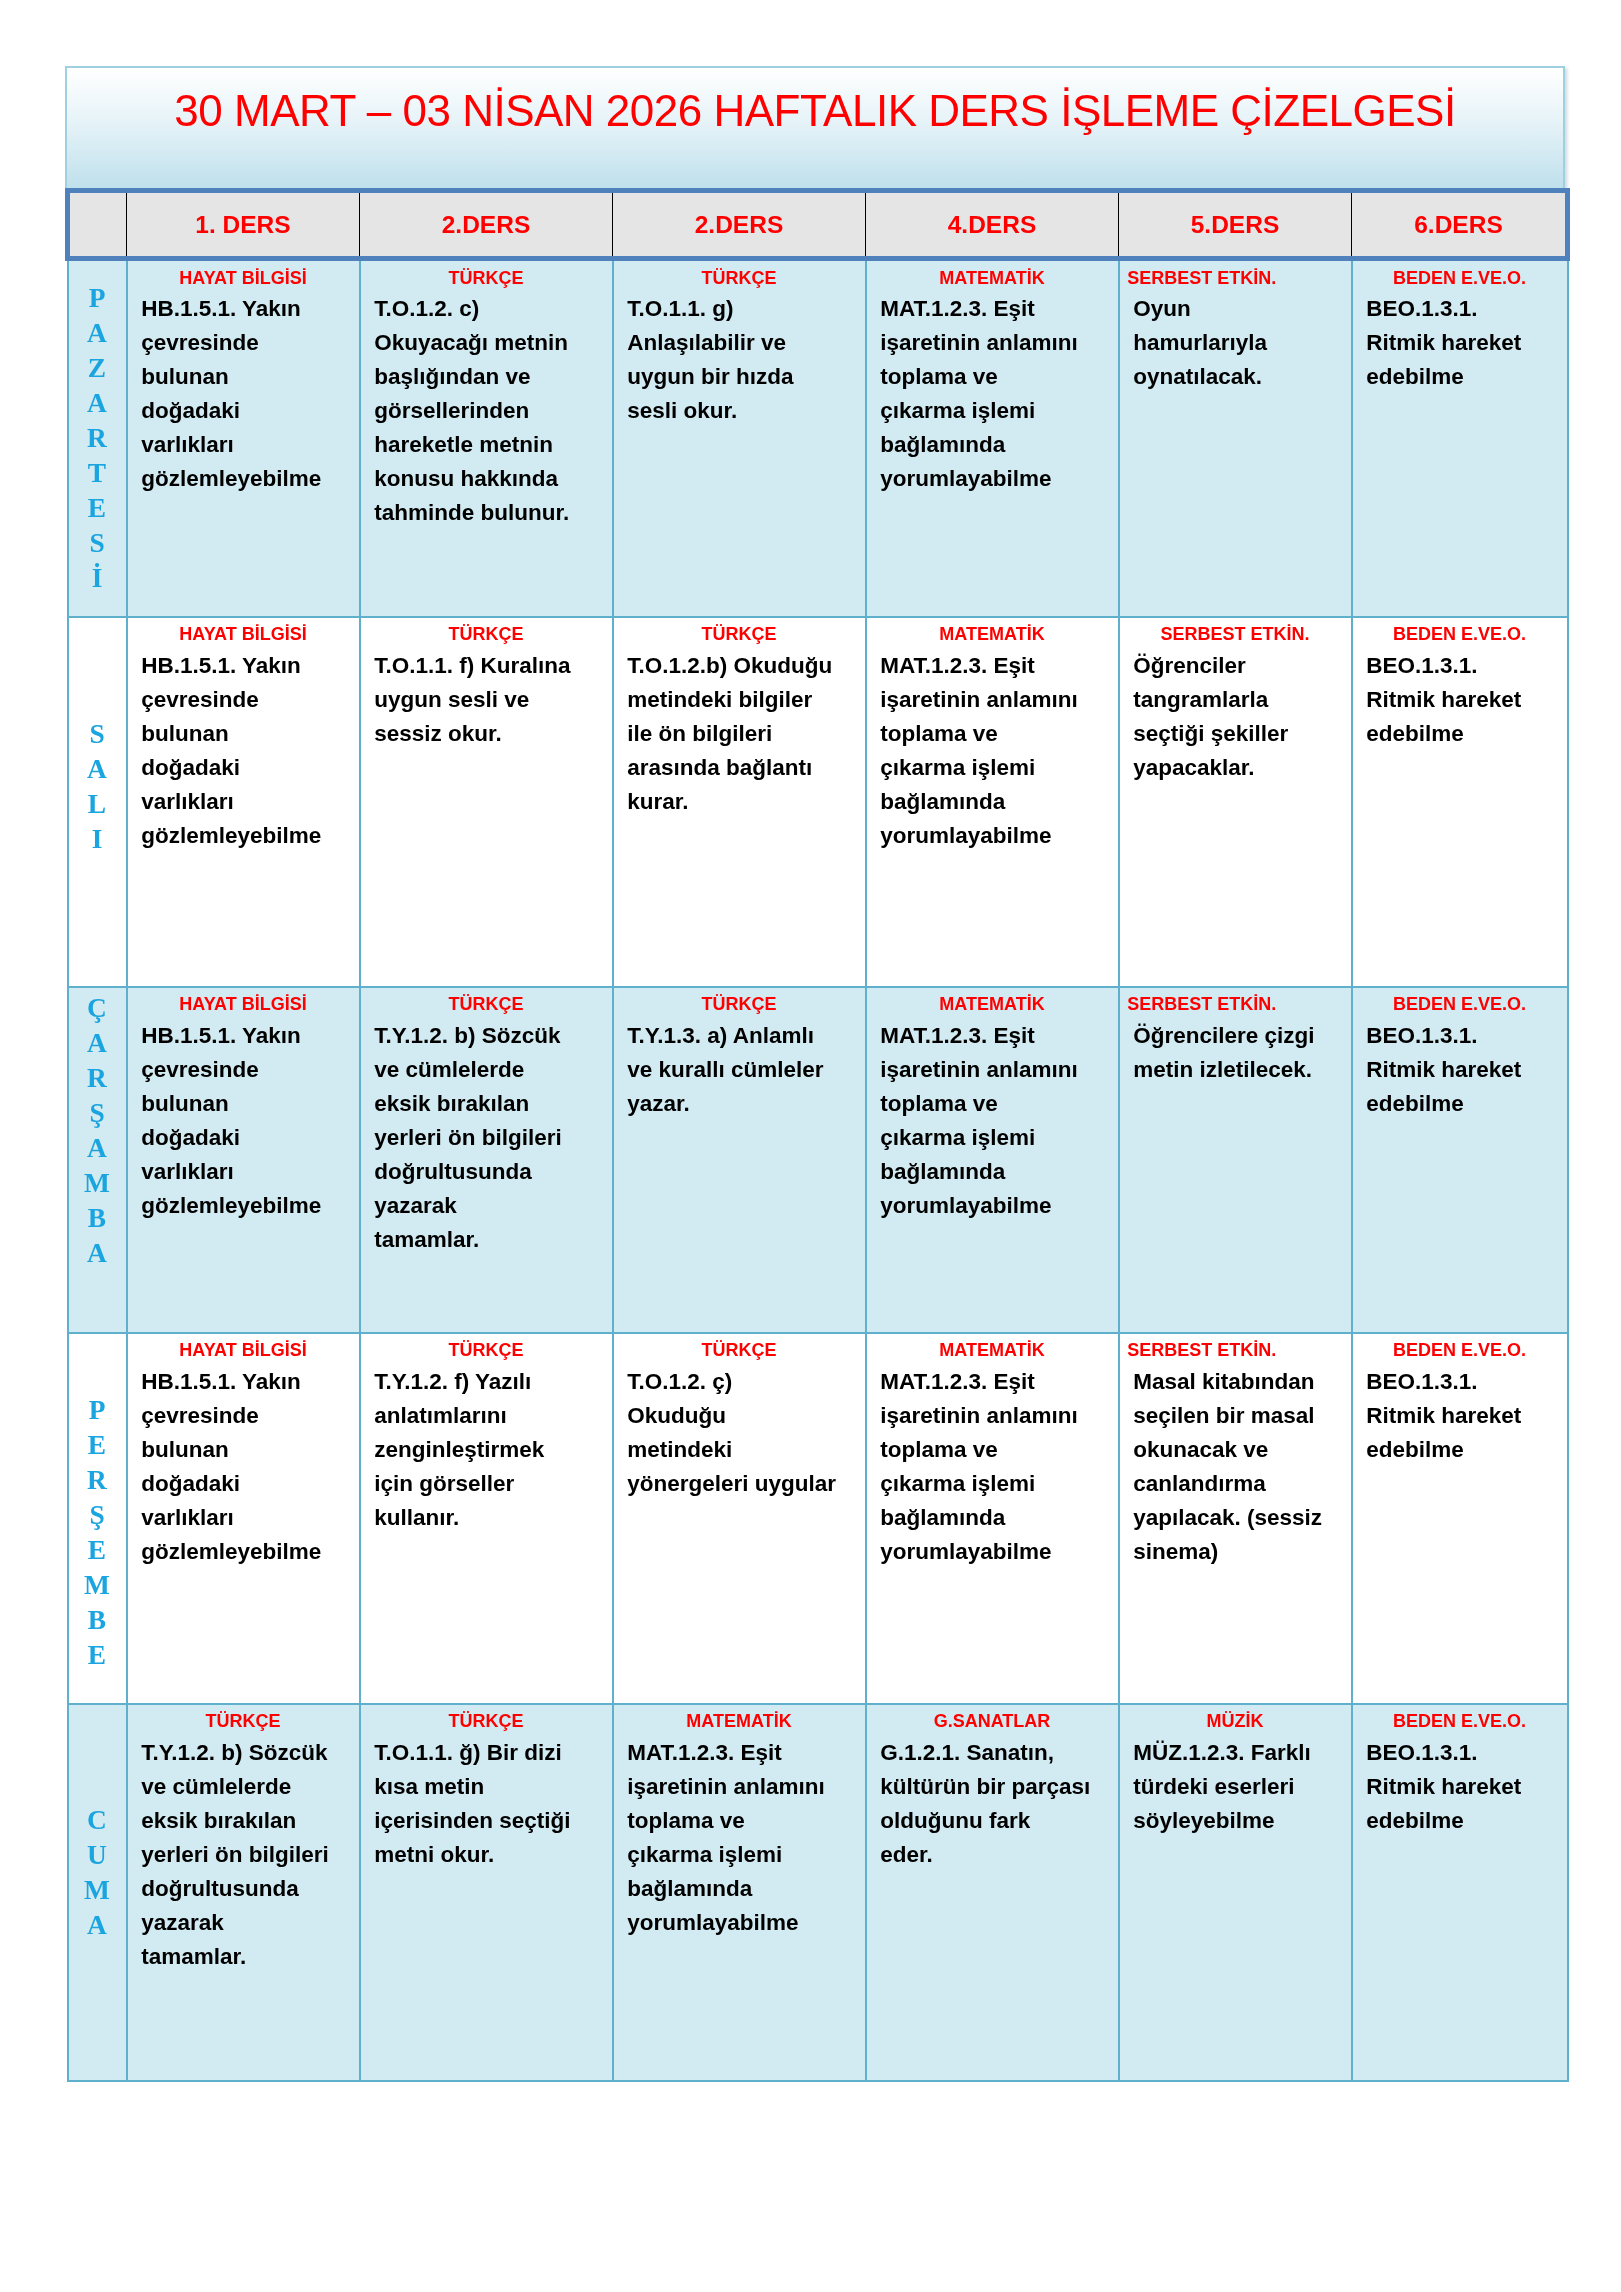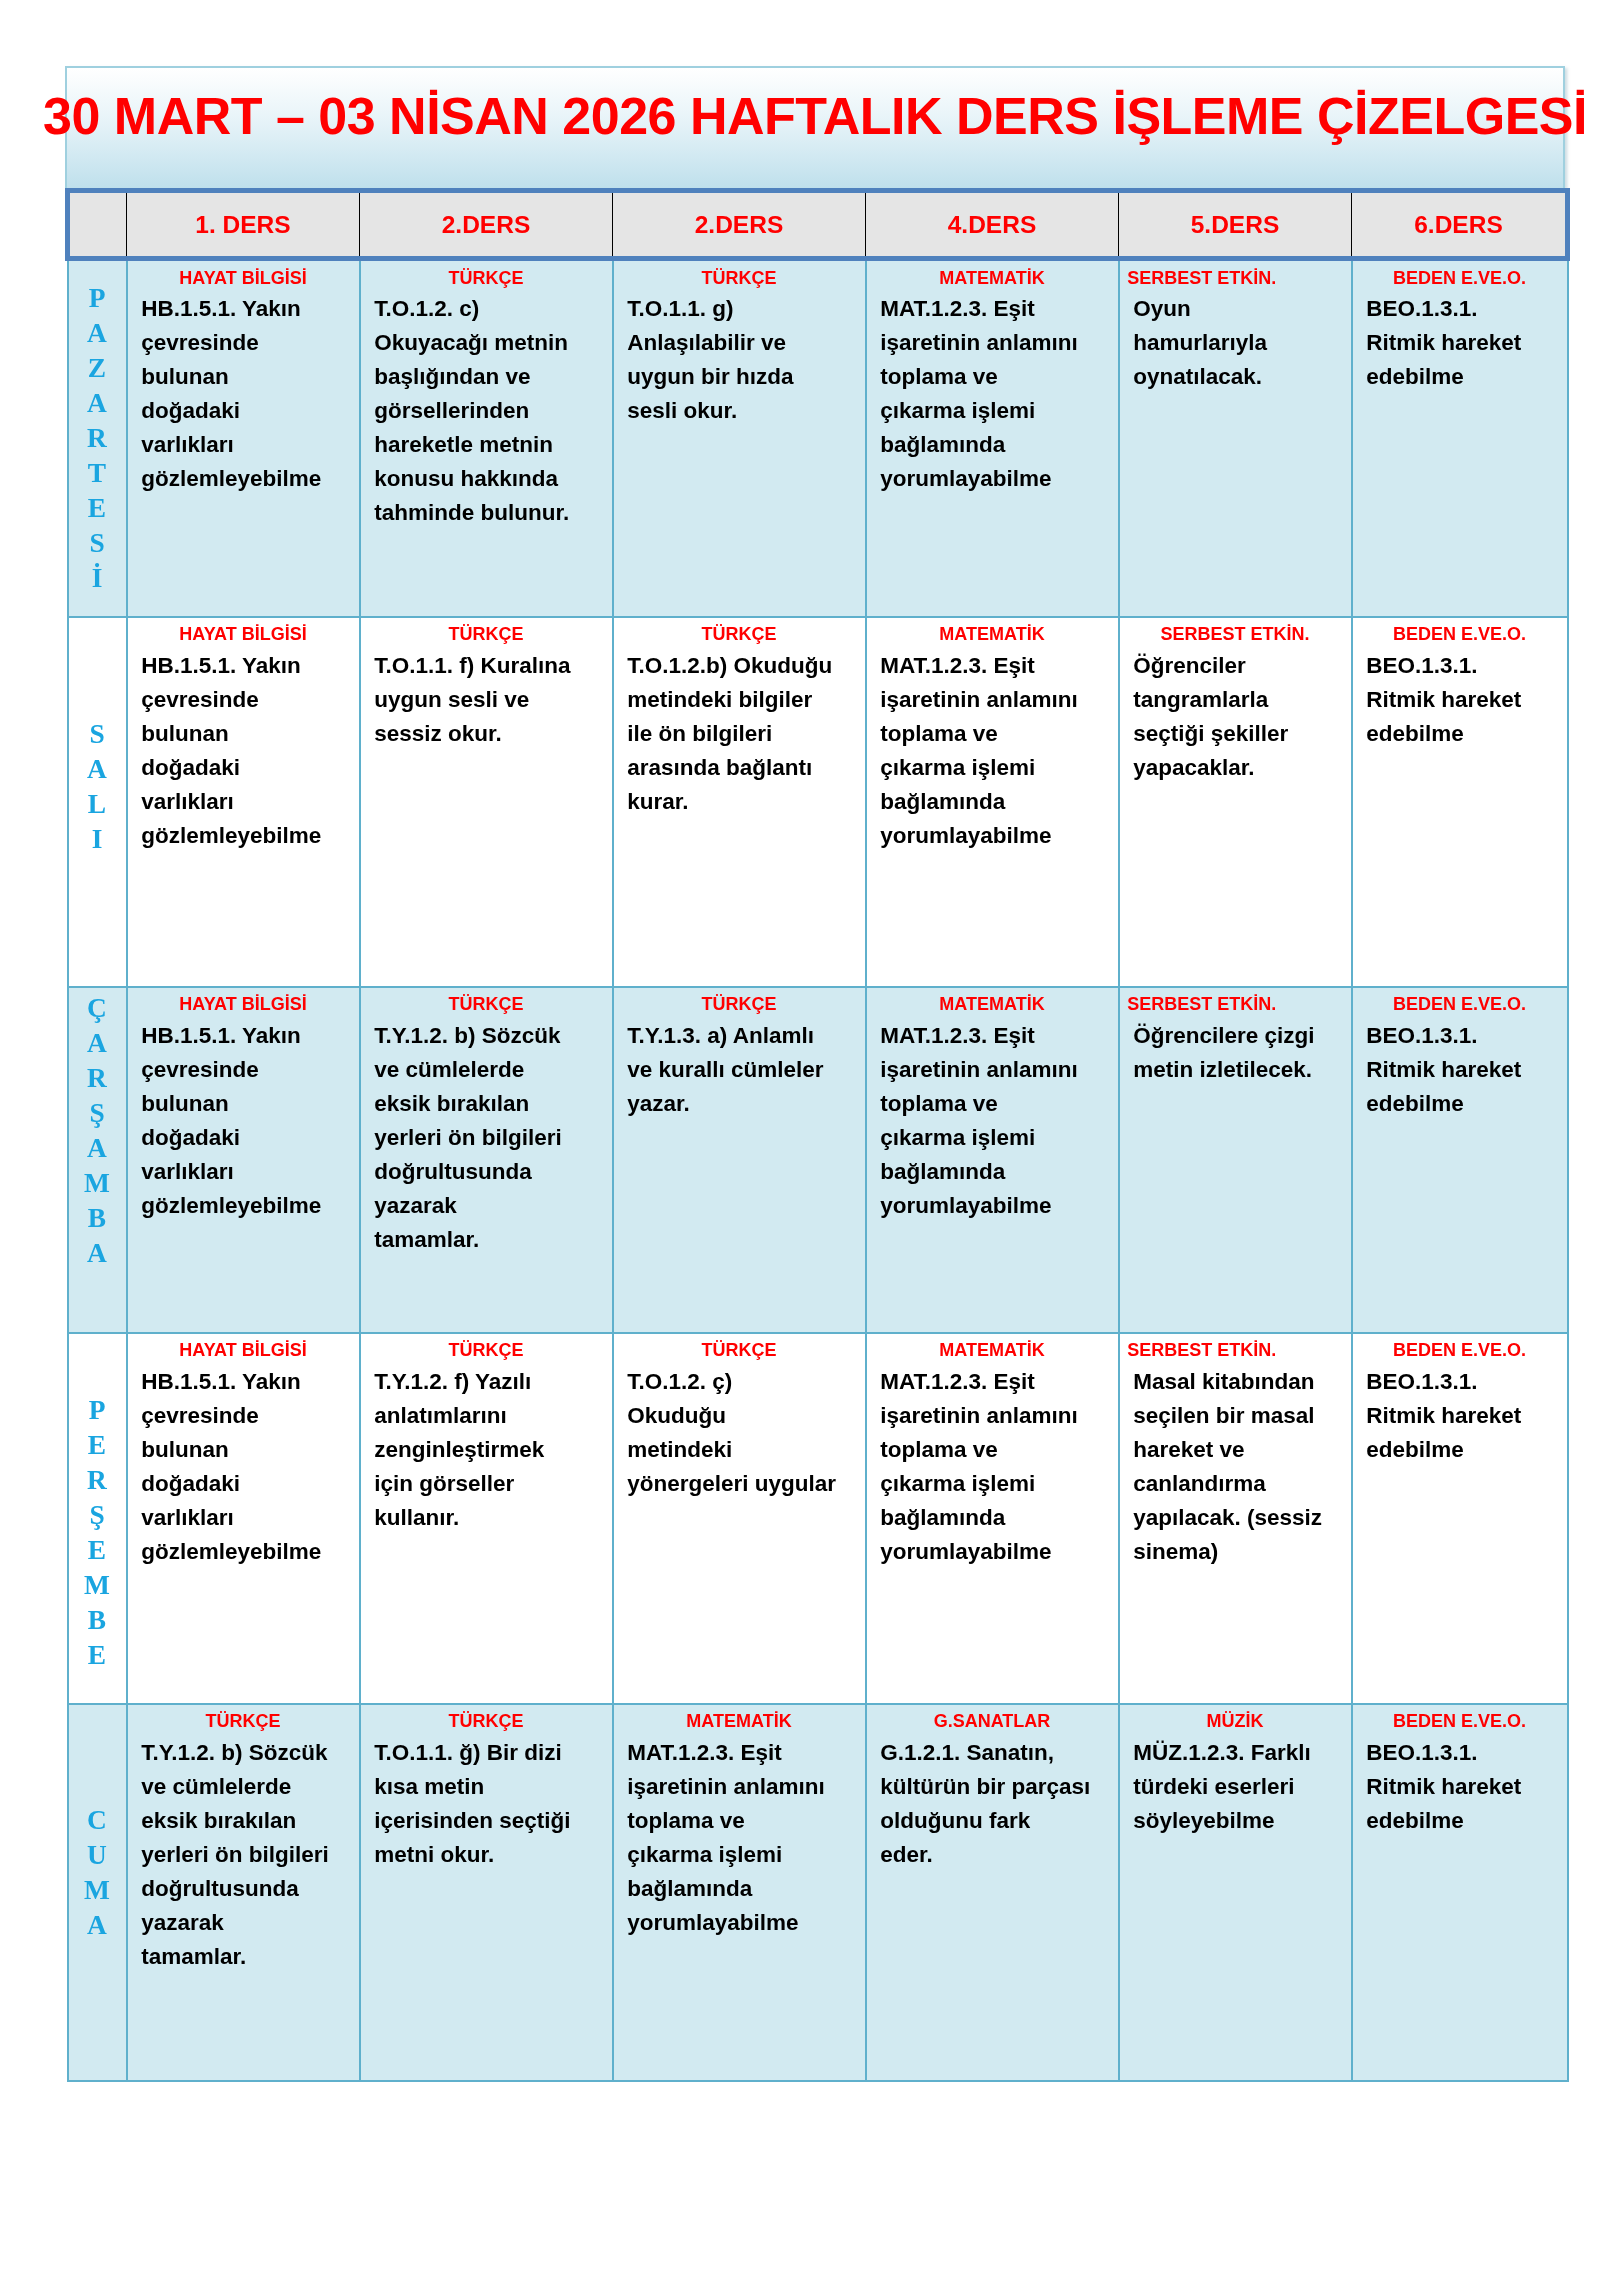--- a/index.html
+++ b/index.html
@@ -27,22 +27,22 @@
       background: linear-gradient(to bottom, #ffffff 0%, #e6f3f8 45%, #bfe0ec 100%);
       box-shadow: 2.9px 2px 2.9px rgba(120,160,175,0.35);
       display: flex;
       align-items: flex-start;
       justify-content: center;
       box-sizing: border-box;
       padding-top: 17.6px;
     }
     .title {
       color: #ff0000;
-      font-weight: bold;
-      font-size: 52px;
+      font-weight: normal;
+      font-size: 44px;
       letter-spacing: -0.5px;
       white-space: nowrap;
     }
     table.grid {
       border-collapse: collapse;
       table-layout: fixed;
       width: 1500px;
     }
     .head-row td {
       height: 61px;
@@ -351,21 +351,21 @@
 işaretinin anlamını
 toplama ve
 çıkarma işlemi
 bağlamında
 yorumlayabilme</span>
           </td>
         <td>
             <span class="subject" style="text-align:left">SERBEST ETKİN.</span>
             <span class="outcome">Masal kitabından
 seçilen bir masal
-hareket ve
+okunacak ve
 canlandırma
 yapılacak. (sessiz
 sinema)</span>
           </td>
         <td>
             <span class="subject">BEDEN E.VE.O.</span>
             <span class="outcome">BEO.1.3.1.
 Ritmik hareket
 edebilme</span>
           </td>

